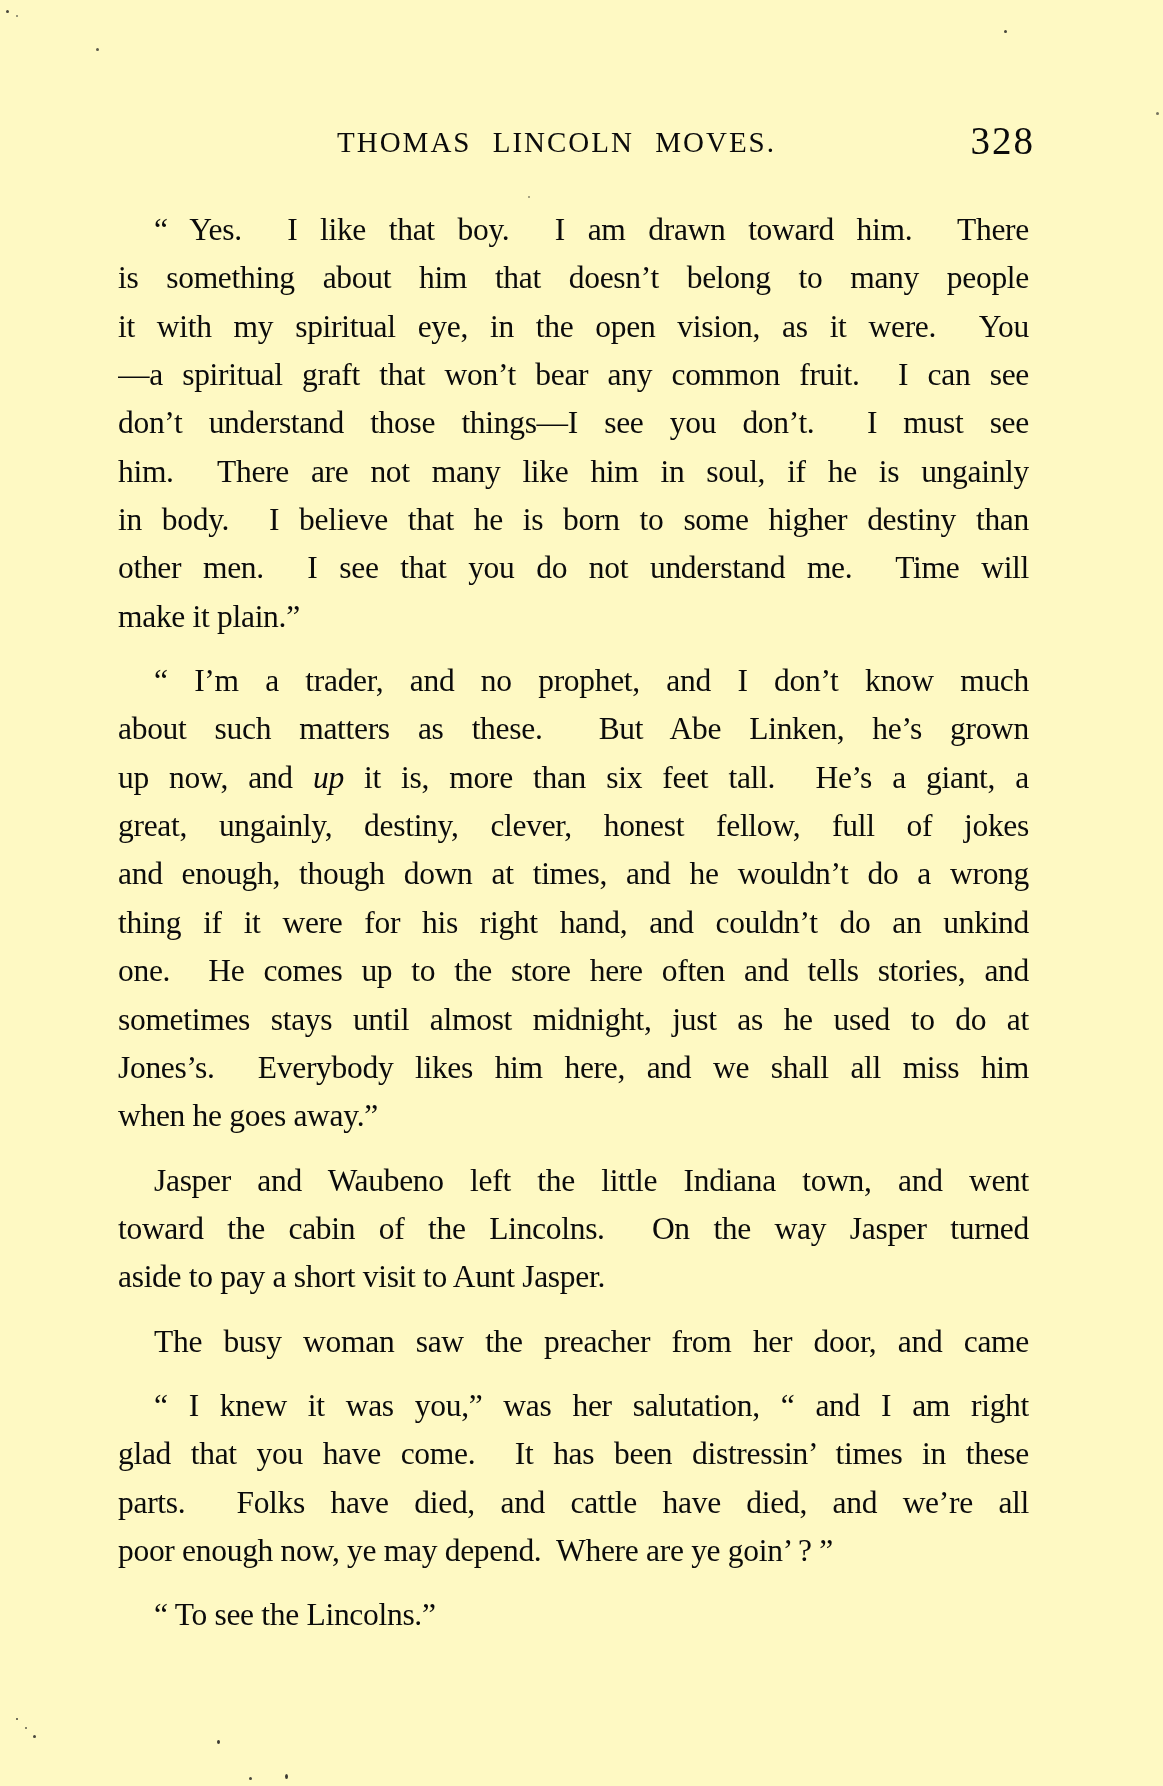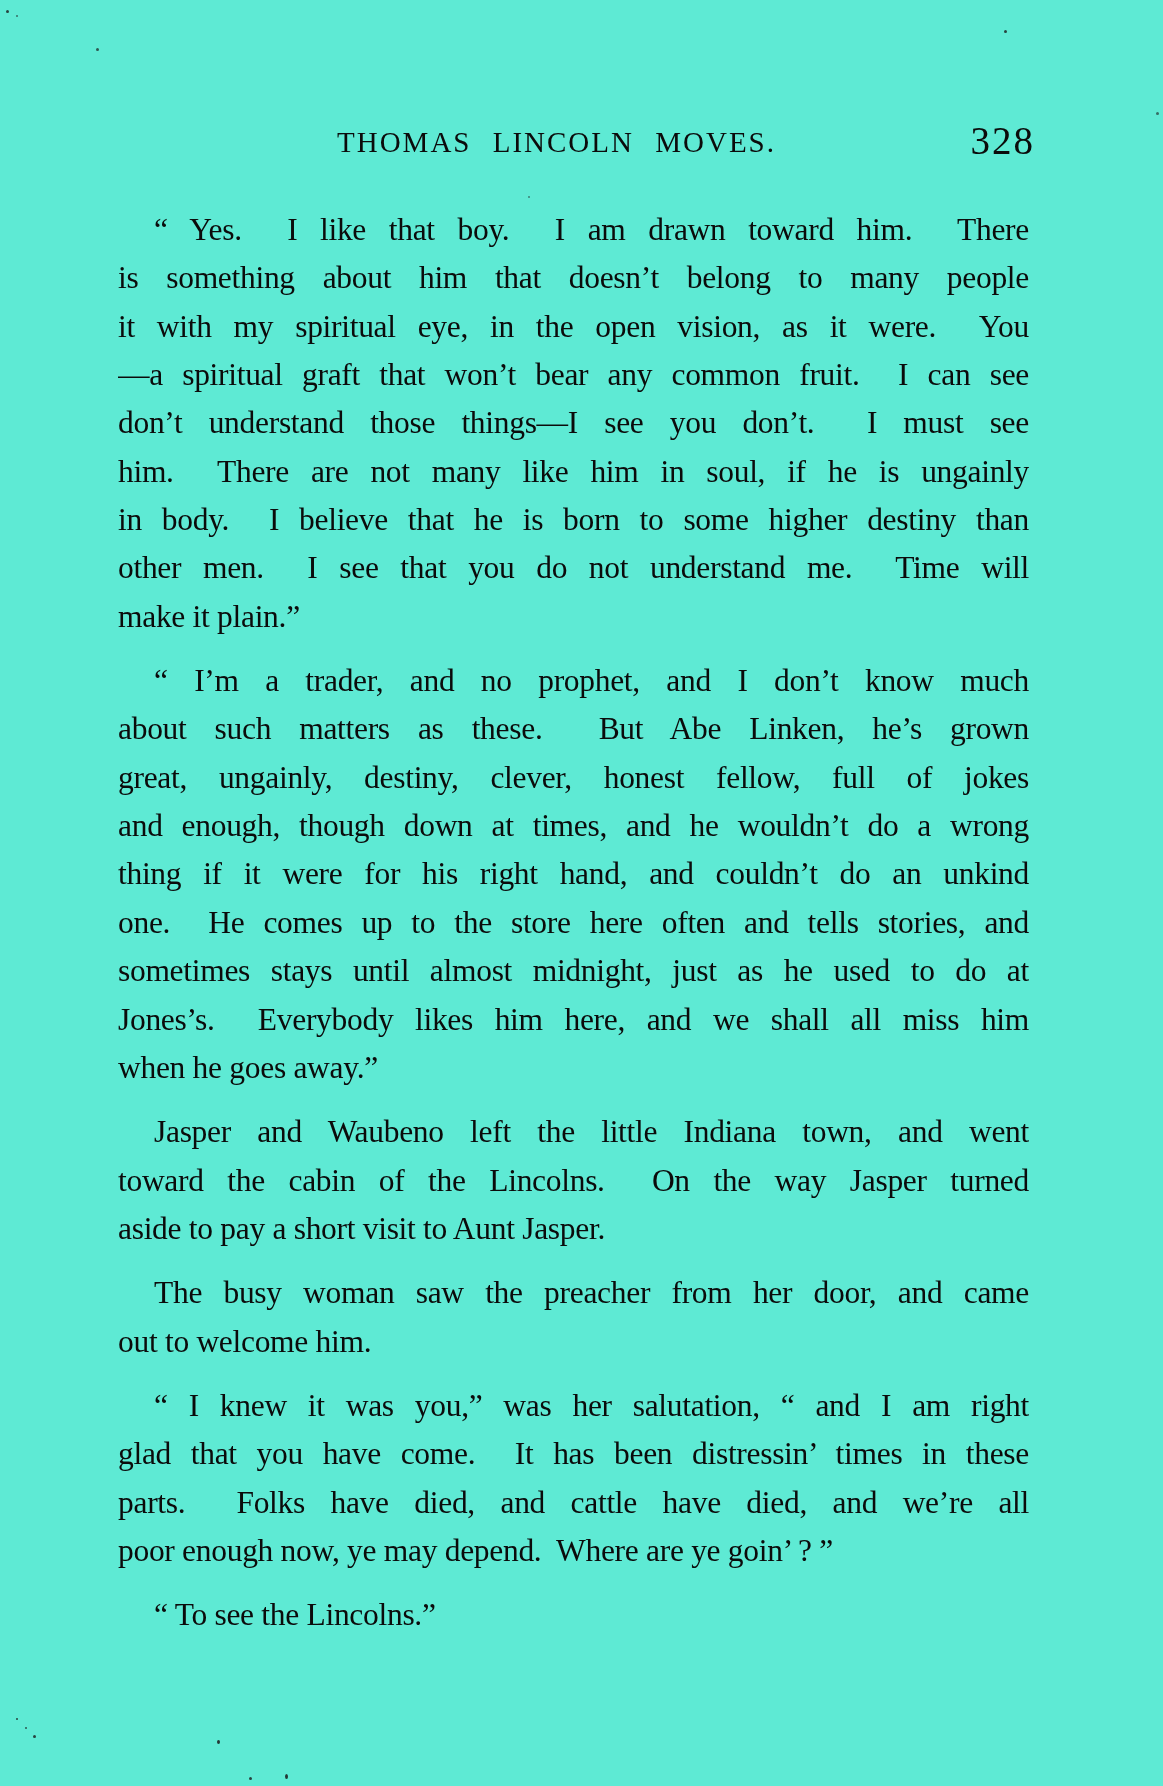--- a/index.html
+++ b/index.html
@@ -4,21 +4,21 @@
 <style>
   html, body {
     margin: 0;
     padding: 0;
     background: #e8e8e8;
   }
   .page {
     position: relative;
     width: 1163px;
     height: 1786px;
-    background: #5eead4;
+    background: #fef9c3;
     overflow: hidden;
     font-family: "Liberation Serif", "DejaVu Serif", serif;
     color: #0b0b0b;
   }
   .running-header {
     position: absolute;
     top: 126px;
     left: 102px;
     width: 943px;
     height: 50px;
@@ -81,36 +81,36 @@
         <div class="text-line"><span>—a spiritual graft that won’t bear any common fruit.&nbsp; I can see</span></div>
         <div class="text-line"><span>don’t understand those things—I see you don’t.&nbsp; I must see</span></div>
         <div class="text-line"><span>him.&nbsp; There are not many like him in soul, if he is ungainly</span></div>
         <div class="text-line"><span>in body.&nbsp; I believe that he is born to some higher destiny than</span></div>
         <div class="text-line"><span>other men.&nbsp; I see that you do not understand me.&nbsp; Time will</span></div>
         <div class="text-line last"><span>make it plain.”</span></div>
       </div>
       <div class="paragraph">
         <div class="text-line first"><span>“ I’m a trader, and no prophet, and I don’t know much</span></div>
         <div class="text-line"><span>about such matters as these.&nbsp; But Abe Linken, he’s grown</span></div>
+        <div class="text-line"><span>up now, and </span><em>up</em><span> it is, more than six feet tall.&nbsp; He’s a giant, a</span></div>
         <div class="text-line"><span>great, ungainly, destiny, clever, honest fellow, full of jokes</span></div>
         <div class="text-line"><span>and enough, though down at times, and he wouldn’t do a wrong</span></div>
         <div class="text-line"><span>thing if it were for his right hand, and couldn’t do an unkind</span></div>
         <div class="text-line"><span>one.&nbsp; He comes up to the store here often and tells stories, and</span></div>
         <div class="text-line"><span>sometimes stays until almost midnight, just as he used to do at</span></div>
         <div class="text-line"><span>Jones’s.&nbsp; Everybody likes him here, and we shall all miss him</span></div>
         <div class="text-line last"><span>when he goes away.”</span></div>
       </div>
       <div class="paragraph">
         <div class="text-line first"><span>Jasper and Waubeno left the little Indiana town, and went</span></div>
         <div class="text-line"><span>toward the cabin of the Lincolns.&nbsp; On the way Jasper turned</span></div>
         <div class="text-line last"><span>aside to pay a short visit to Aunt Jasper.</span></div>
       </div>
       <div class="paragraph">
         <div class="text-line first"><span>The busy woman saw the preacher from her door, and came</span></div>
-        <div class="text-line last"><span>out to welcome him.</span></div>
       </div>
       <div class="paragraph">
         <div class="text-line first"><span>“ I knew it was you,” was her salutation, “ and I am right</span></div>
         <div class="text-line"><span>glad that you have come.&nbsp; It has been distressin’ times in these</span></div>
         <div class="text-line"><span>parts.&nbsp; Folks have died, and cattle have died, and we’re all</span></div>
         <div class="text-line last"><span>poor enough now, ye may depend.&nbsp; Where are ye goin’ ? ”</span></div>
       </div>
       <div class="paragraph">
         <div class="text-line first last"><span>“ To see the Lincolns.”</span></div>
       </div>

